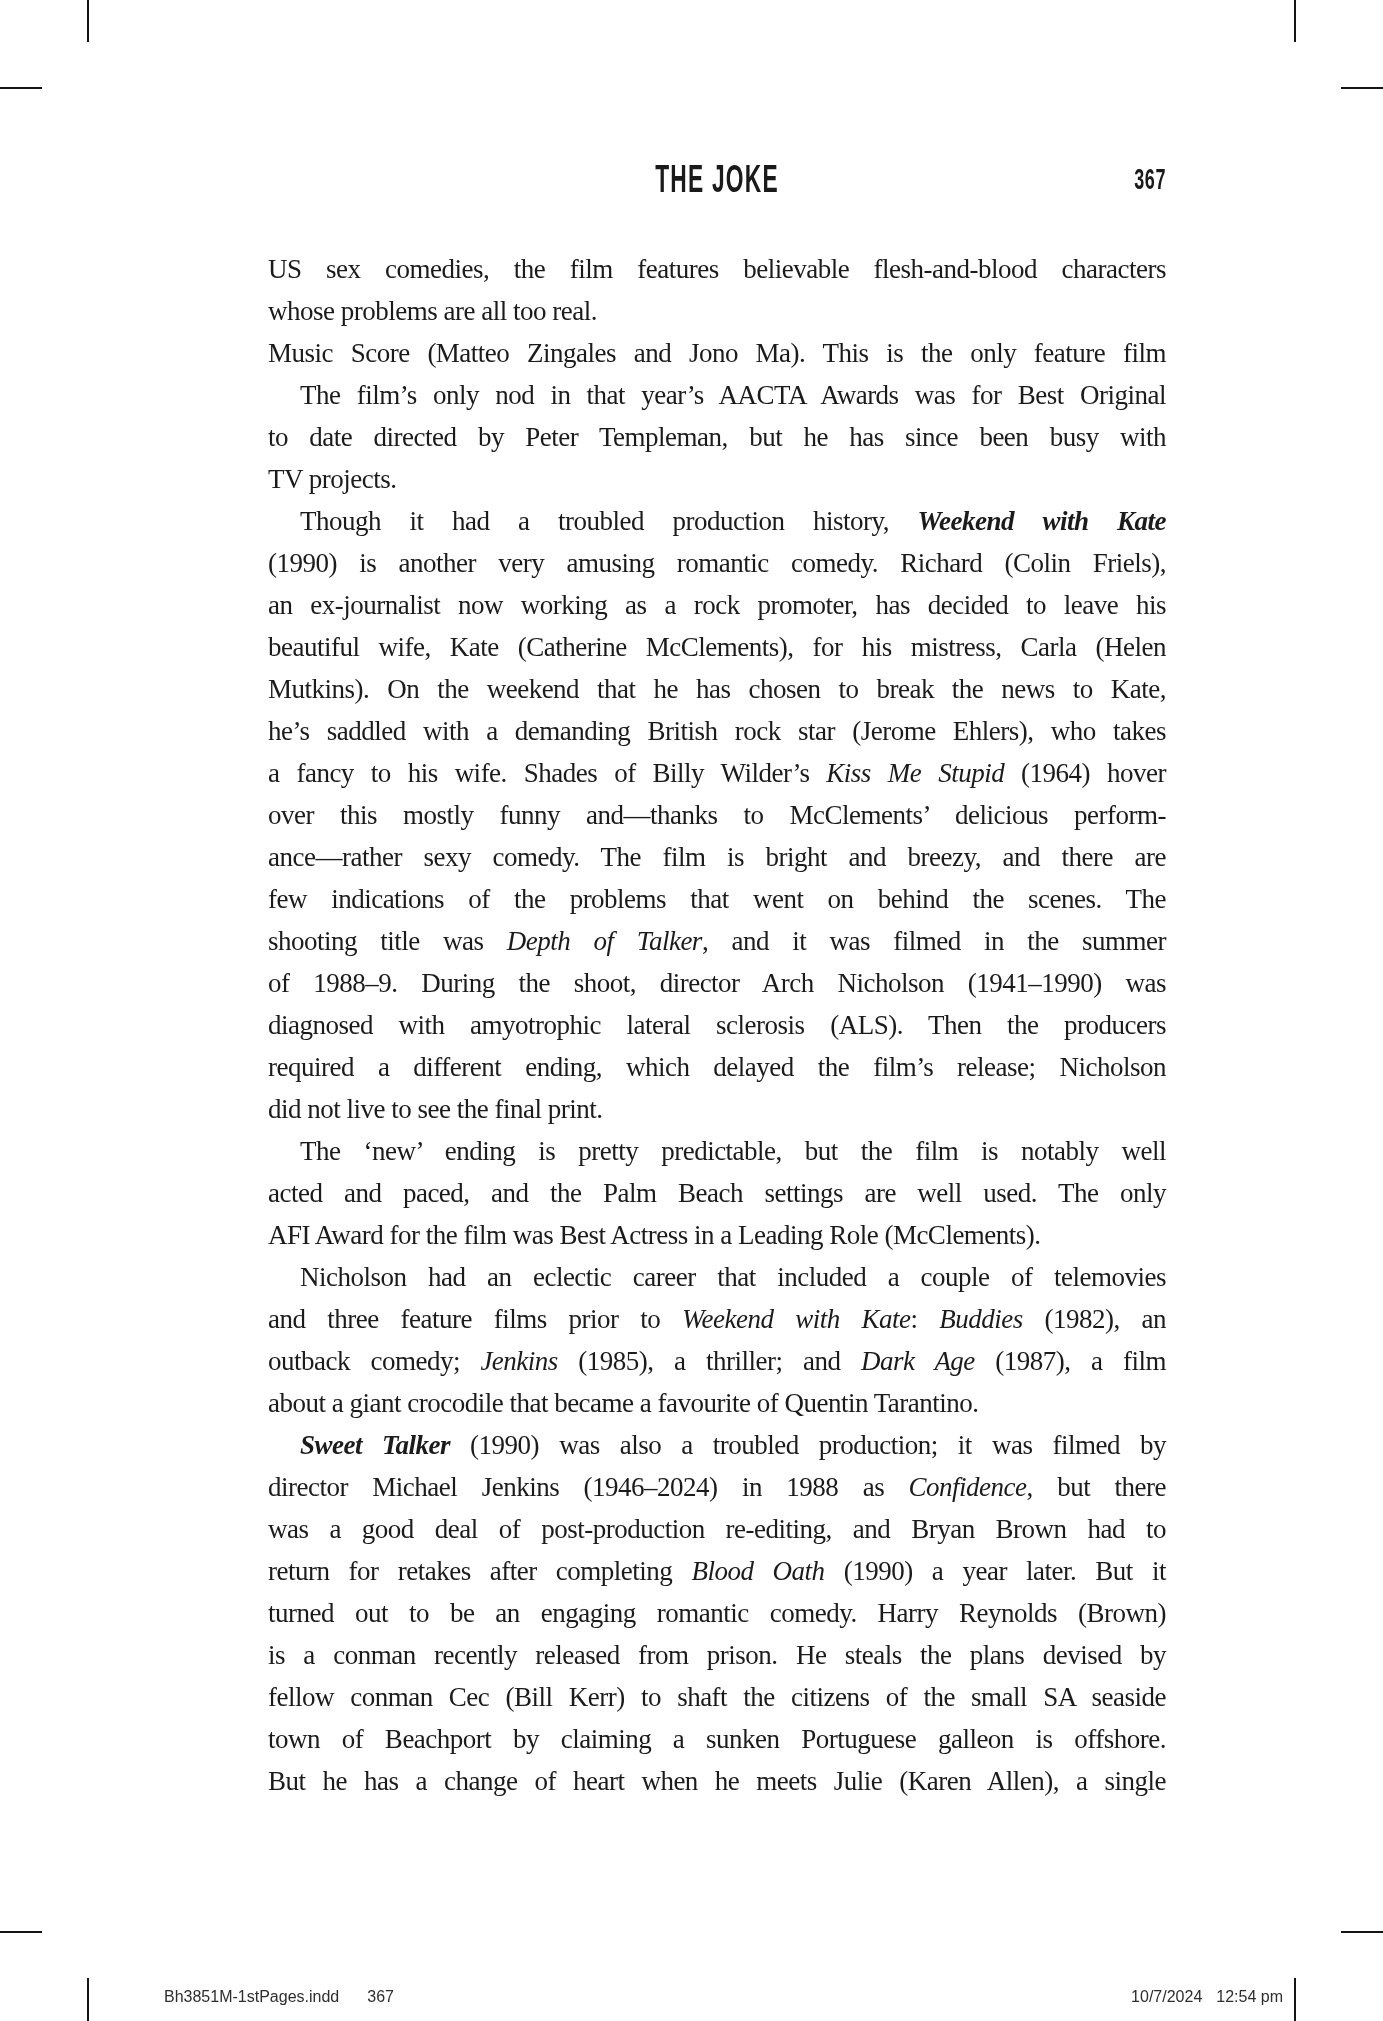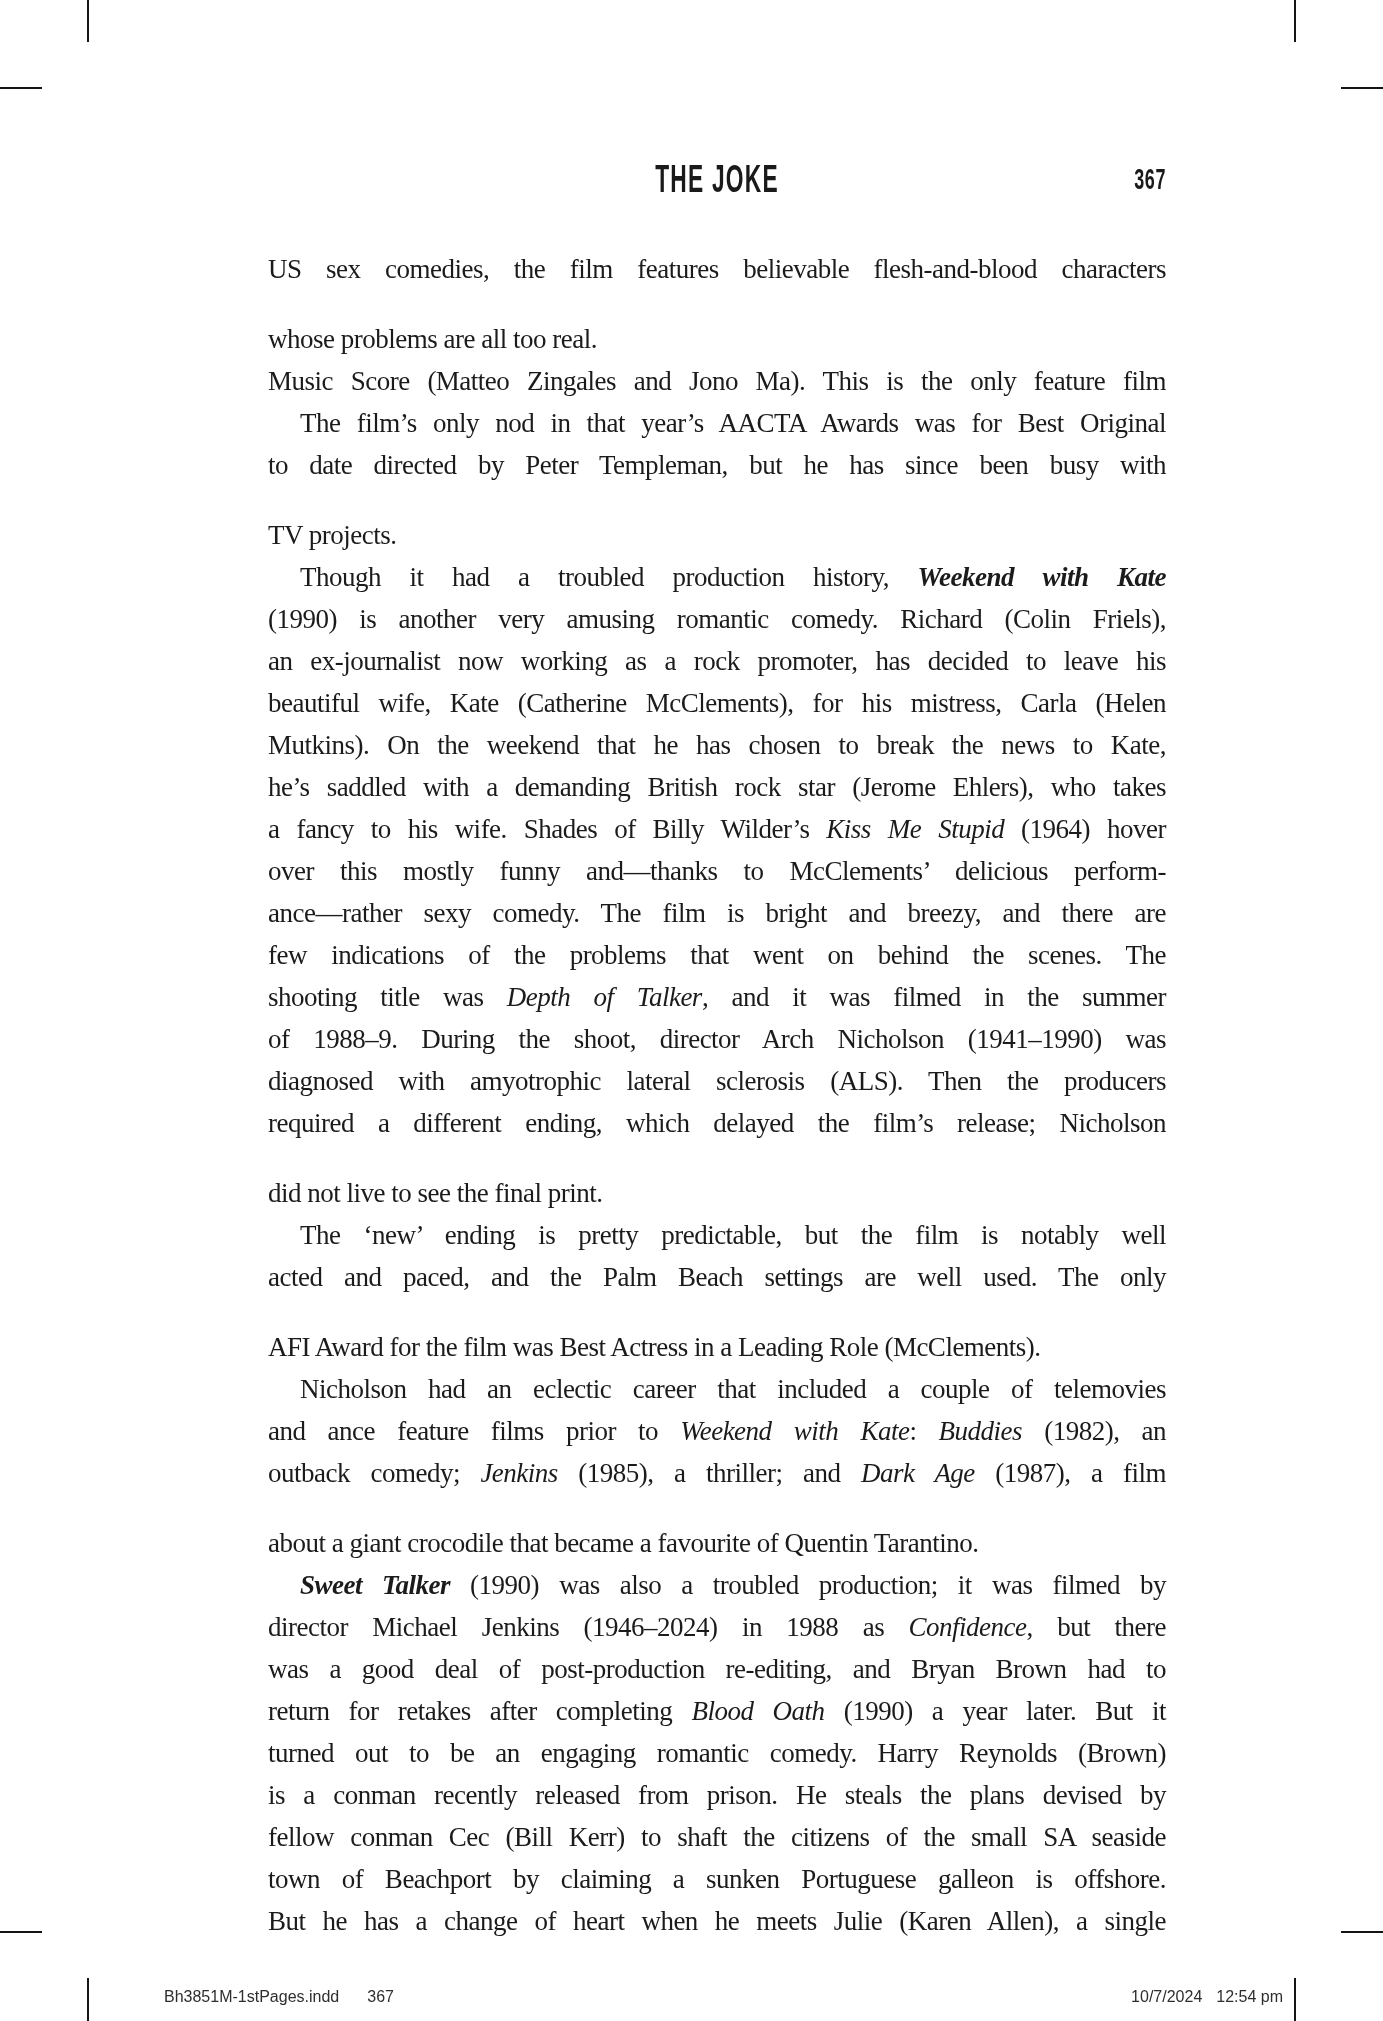--- a/index.html
+++ b/index.html
@@ -48,21 +48,21 @@
     left:268px; top:248px; width:898px;
     font-size:27px; line-height:42px;
     letter-spacing:-0.5px;
     color:#1b1b1b;
   }
   .line {
     height:42px;
     text-align:justify;
     text-align-last:justify;
   }
-  .line.end   { text-align-last:left;margin-top:28px; }
+  .line.end   { text-align-last:left; }
   .line.indent{ text-indent:32px; }
   .seg-i  { font-style:italic; }
   .seg-bi { font-style:italic; font-weight:bold; }
 
   
   .slug {
     position:absolute; top:1988px;
     font-family:"Liberation Sans", sans-serif;
     font-size:16px; line-height:18px;
     color:#2e2e2e;
@@ -113,21 +113,21 @@
       <div class="line"><span>few indications of the problems that went on behind the scenes. The</span></div>
       <div class="line"><span>shooting title was </span><span class="seg-i">Depth of Talker</span><span>, and it was filmed in the summer</span></div>
       <div class="line"><span>of 1988–9. During the shoot, director Arch Nicholson (1941–1990) was</span></div>
       <div class="line"><span>diagnosed with amyotrophic lateral sclerosis (ALS). Then the producers</span></div>
       <div class="line"><span>required a different ending, which delayed the film’s release; Nicholson</span></div>
       <div class="line end"><span>did not live to see the final print.</span></div>
       <div class="line indent"><span>The ‘new’ ending is pretty predictable, but the film is notably well</span></div>
       <div class="line"><span>acted and paced, and the Palm Beach settings are well used. The only</span></div>
       <div class="line end"><span>AFI Award for the film was Best Actress in a Leading Role (McClements).</span></div>
       <div class="line indent"><span>Nicholson had an eclectic career that included a couple of telemovies</span></div>
-      <div class="line"><span>and ance feature films prior to </span><span class="seg-i">Weekend with Kate</span><span>: </span><span class="seg-i">Buddies</span><span> (1982), an</span></div>
+      <div class="line"><span>and three feature films prior to </span><span class="seg-i">Weekend with Kate</span><span>: </span><span class="seg-i">Buddies</span><span> (1982), an</span></div>
       <div class="line"><span>outback comedy; </span><span class="seg-i">Jenkins</span><span> (1985), a thriller; and </span><span class="seg-i">Dark Age</span><span> (1987), a film</span></div>
       <div class="line end"><span>about a giant crocodile that became a favourite of Quentin Tarantino.</span></div>
       <div class="line indent"><span class="seg-bi">Sweet Talker</span><span> (1990) was also a troubled production; it was filmed by</span></div>
       <div class="line"><span>director Michael Jenkins (1946–2024) in 1988 as </span><span class="seg-i">Confidence</span><span>, but there</span></div>
       <div class="line"><span>was a good deal of post-production re-editing, and Bryan Brown had to</span></div>
       <div class="line"><span>return for retakes after completing </span><span class="seg-i">Blood Oath</span><span> (1990) a year later. But it</span></div>
       <div class="line"><span>turned out to be an engaging romantic comedy. Harry Reynolds (Brown)</span></div>
       <div class="line"><span>is a conman recently released from prison. He steals the plans devised by</span></div>
       <div class="line"><span>fellow conman Cec (Bill Kerr) to shaft the citizens of the small SA seaside</span></div>
       <div class="line"><span>town of Beachport by claiming a sunken Portuguese galleon is offshore.</span></div>

